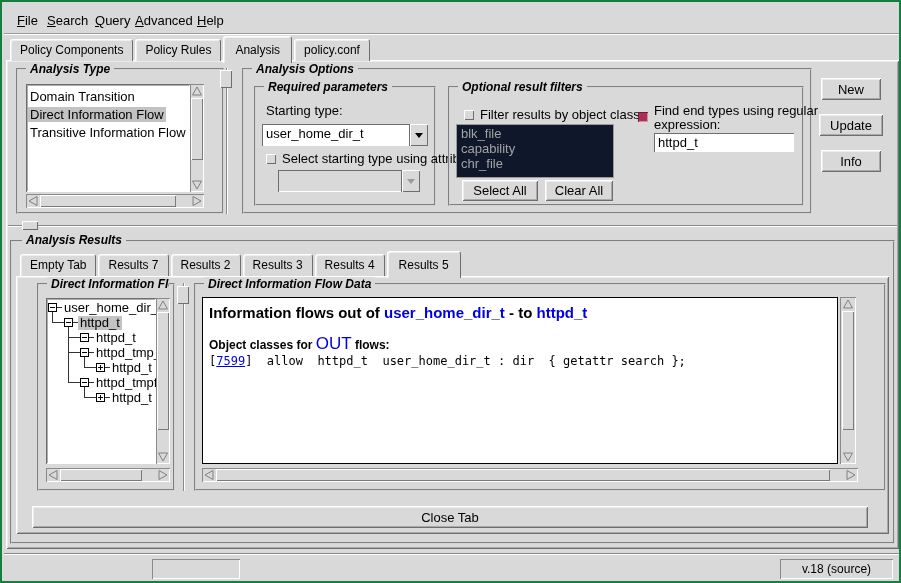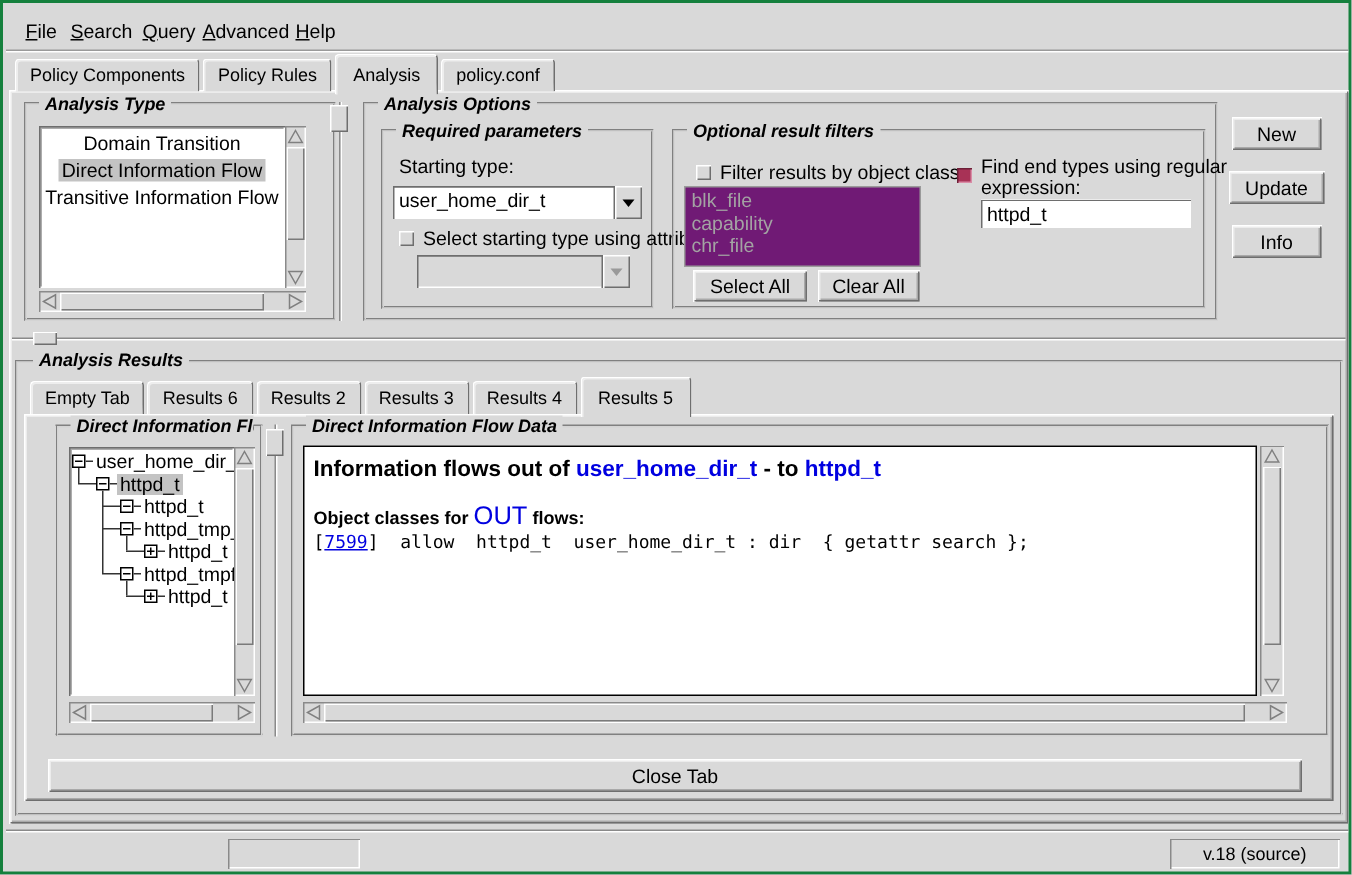--- a/index.html
+++ b/index.html
@@ -29,21 +29,21 @@
     border-top:1px solid #fff; border-left:1px solid #fff; border-right:1px solid #6e6e6e;
     border-radius:3px 3px 0 0; box-shadow: inset 1px 1px 0 #eee; }
   .tab.active { padding:6px 11px 6px 11px; margin-bottom:-2px; position:relative; z-index:6; }
   
   .btn { display:flex; align-items:center; justify-content:center; font-size:13px;
     background:#d9d9d9; box-shadow: inset 1px 1px 0 #ffffff, inset -1px -1px 0 #6e6e6e, inset 2px 2px 0 #ececec, inset -2px -2px 0 #a9a9a9; }
   
   .white-box { background:#ffffff; box-shadow: inset 1px 1px 0 #6e6e6e, inset -1px -1px 0 #ffffff, inset 2px 2px 0 #adadad; overflow:hidden; }
   .lb-item { font-size:13px; line-height:15px; white-space:nowrap; padding:0 2px; display:inline-block; }
   .lb-item.selected { background:#c3c3c3; }
-  .dis-box { background:#701a75; border:1px solid #9a9a9a; overflow:hidden; }
+  .dis-box { background:#0f172a; border:1px solid #9a9a9a; overflow:hidden; }
   .dis-item { font-size:13px; line-height:15px; color:#a3a3a3; padding:0 4px; white-space:nowrap; }
   .tinput { background:#fff; border:none; outline:none; font-size:13px; padding:0 4px;
     box-shadow: inset 1px 1px 0 #6e6e6e, inset -1px -1px 0 #ffffff; font-family:"Liberation Sans",sans-serif; }
   
   .combo { display:flex; }
   .combo-field { flex:1; background:#fff; box-shadow: inset 1px 1px 0 #6e6e6e, inset -1px 1px 0 #6e6e6e, inset 0 -1px 0 #fff;
     font-size:13px; padding:2px 4px; white-space:nowrap; overflow:hidden; }
   .combo-btn { width:18px; display:flex; align-items:center; justify-content:center; }
   .tri-down { width:0; height:0; border-left:4px solid transparent; border-right:4px solid transparent; border-top:5px solid #000; }
   .combo.disabled .combo-field { background:#d9d9d9; }
@@ -102,21 +102,21 @@
     <div class="tab">Policy Rules</div>
     <div class="tab active">Analysis</div>
     <div class="tab">policy.conf</div>
   </div>
 
   <div class="abs raised" style="left:4px; top:58px; width:893px; height:489px;"></div>
 
   <div class="abs groove" style="left:14px; top:66px; width:208px; height:146px;"></div>
   <span class="lf-title" style="left:24px; top:60px;text-align:right;">Analysis Type</span>
   <div class="abs white-box" style="left:24px; top:82px; width:164px; height:108px;">
-    <div style="padding:3px 2px;text-align:center;">
+    <div style="padding:3px 2px;">
       <div><span class="lb-item">Domain Transition</span></div>
       <div><span class="lb-item selected">Direct Information Flow</span></div>
       <div><span class="lb-item">Transitive Information Flow</span></div>
     </div>
   </div>
   <div class="abs sb" style="left:188px; top:82px; width:14px; height:108px;">
     <svg class="ar" style="left:1px; top:1px;" viewBox="0 0 12 12">
         <polygon points="6,2 10.5,10 1.5,10" fill="#d9d9d9" stroke="#808080"></polygon>
       </svg>
     <div class="sb-thumb" style="left:1px; top:14px; width:12px; height:62px;"></div>
@@ -183,21 +183,21 @@
   <div class="abs btn" style="left:819px; top:148px; width:60px; height:22px;">Info</div>
 
   <div class="abs sash-line-h" style="left:6px; top:223px; width:889px; height:2px;"></div>
   <div class="abs sash-handle" style="left:20px; top:219px; width:16px; height:9px;"></div>
 
   <div class="abs groove" style="left:8px; top:238px; width:885px; height:304px;"></div>
   <span class="lf-title" style="left:20px; top:231px;">Analysis Results</span>
 
   <div class="abs tabbar" style="left:18px; top:249px; height:25px;">
     <div class="tab">Empty Tab</div>
-    <div class="tab">Results 6</div>
+    <div class="tab">Results 7</div>
     <div class="tab">Results 2</div>
     <div class="tab">Results 3</div>
     <div class="tab">Results 4</div>
     <div class="tab active">Results 5</div>
   </div>
   <div class="abs raised" style="left:14px; top:274px; width:873px; height:258px;"></div>
 
   <div class="abs groove" style="left:35px; top:281px; width:138px; height:208px;"></div>
   <span class="lf-title" style="left:45px; top:275px; max-width:122px; overflow:hidden;">Direct Information Flow T</span>
   <div class="abs white-box" style="left:44px; top:296px; width:110px; height:166px;">

